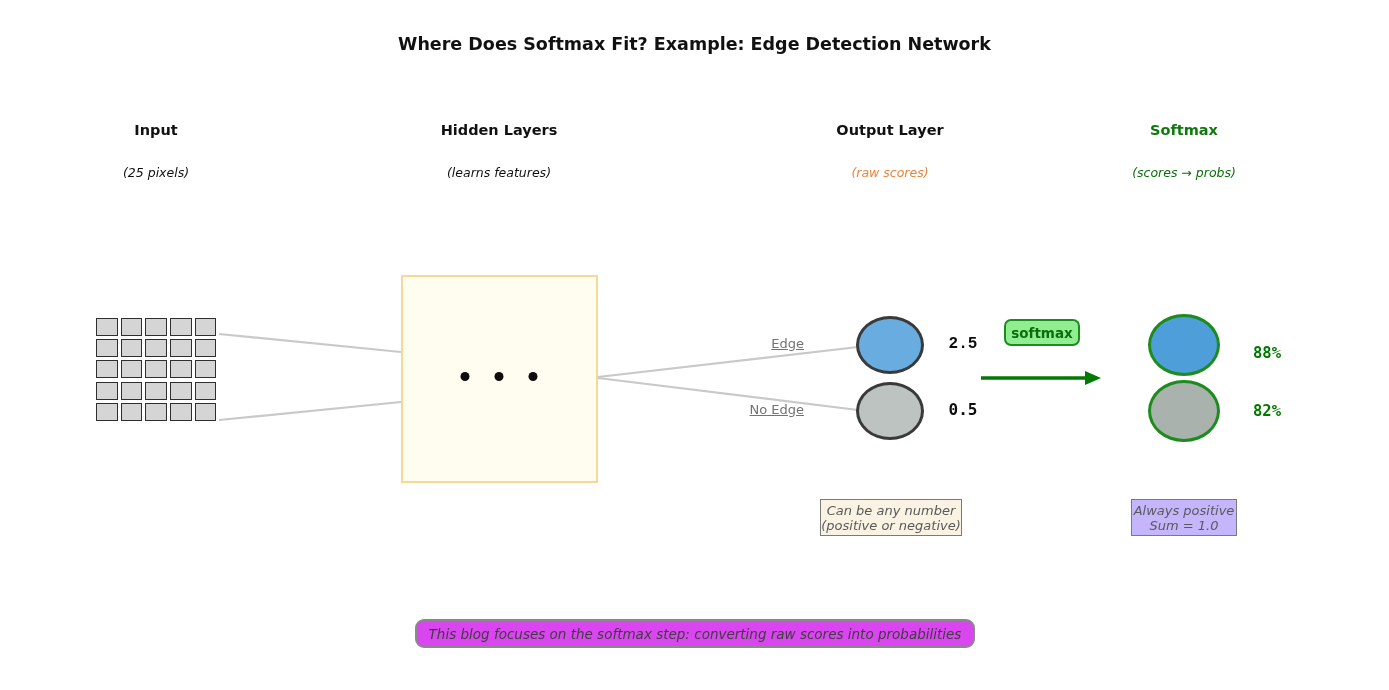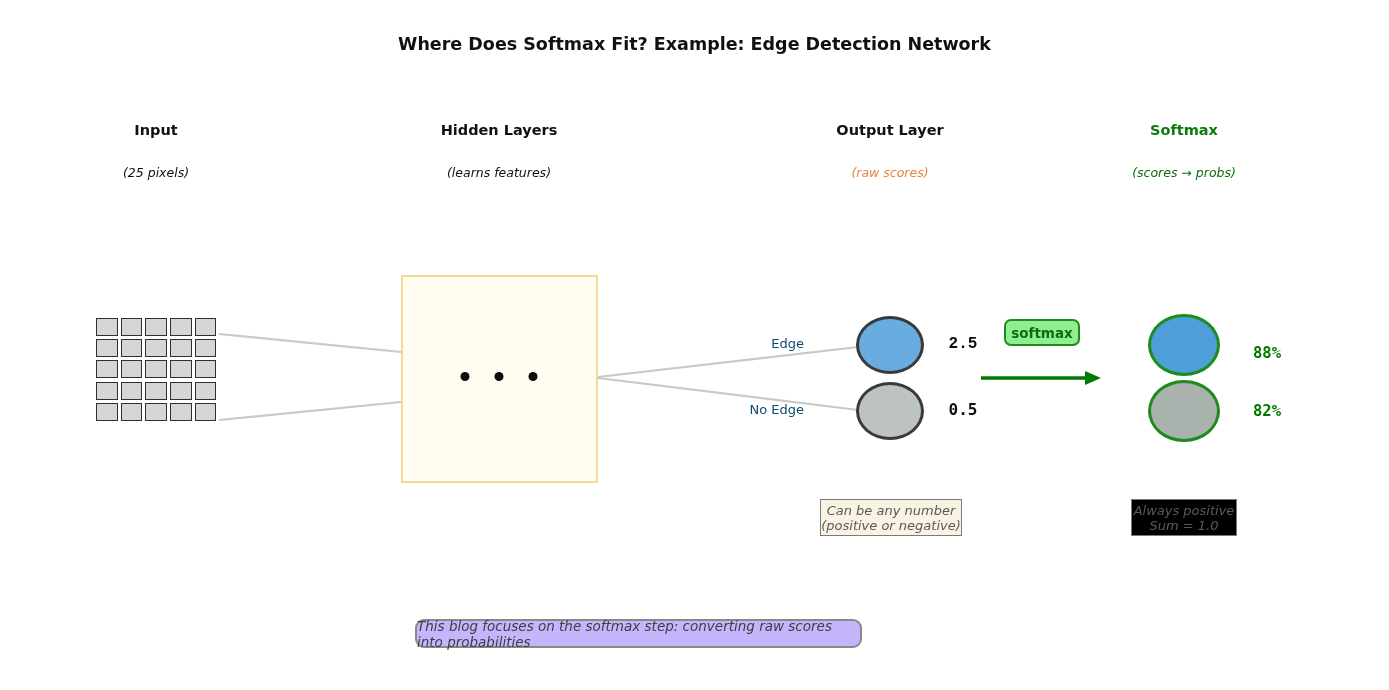--- a/index.html
+++ b/index.html
@@ -85,22 +85,23 @@
   .neuron-out-edge   { left: 856px; top: 316px; width: 68px; height: 58px; background: #69ace0; border: 3px solid #3a3a3a; }
   .neuron-out-noedge { left: 856px; top: 382px; width: 68px; height: 58px; background: #bcc3c1; border: 3px solid #3a3a3a; }
   .neuron-sm-edge    { left: 1148px; top: 314px; width: 72px; height: 62px; background: #4e9fd9; border: 3.5px solid #1e8b1e; }
   .neuron-sm-noedge  { left: 1148px; top: 380px; width: 72px; height: 62px; background: #a9b2ac; border: 3.5px solid #1e8b1e; }
 
   .neuron-label {
     position: absolute;
     left: 700px; width: 104px;
     text-align: right;
     font-size: 13px;
-    color: #0c4a6e;
+    color: #737373;
     line-height: 16px;
+    text-decoration: underline;
   }
   .lbl-edge   { top: 336px; }
   .lbl-noedge { top: 402px; }
 
   .score {
     position: absolute;
     left: 933px; width: 60px;
     text-align: center;
     font-family: "DejaVu Sans Mono", "Liberation Mono", monospace;
     font-size: 16px;
@@ -146,29 +147,29 @@
     border: 1.5px solid #7a7a7a;
     border-radius: 0;
     text-align: center;
     font-size: 13px;
     font-style: italic;
     color: #5a5a5a;
     line-height: 15.5px;
     padding-top: 2.5px;
   }
   .note-scores { left: 820px;  width: 142px; background: #faf3e3; }
-  .note-probs  { left: 1131px; width: 106px; background: #000000; }
+  .note-probs  { left: 1131px; width: 106px; background: #c4b5fd; }
   .note-box span { display: block; }
 
   .footer-note {
     position: absolute;
     left: 415px; top: 619px;
-    width: 447px; height: 29px;
-    box-sizing: border-box;
-    background: #c4b5fd;
+    width: 560px; height: 29px;
+    box-sizing: border-box;
+    background: #d946ef;
     border: 2px solid #898989;
     border-radius: 9px;
     display: flex; align-items: center; justify-content: center;
     font-size: 13.5px;
     font-style: italic;
     color: #3e3e3e;
   }
 </style>
 </head>
 <body>

